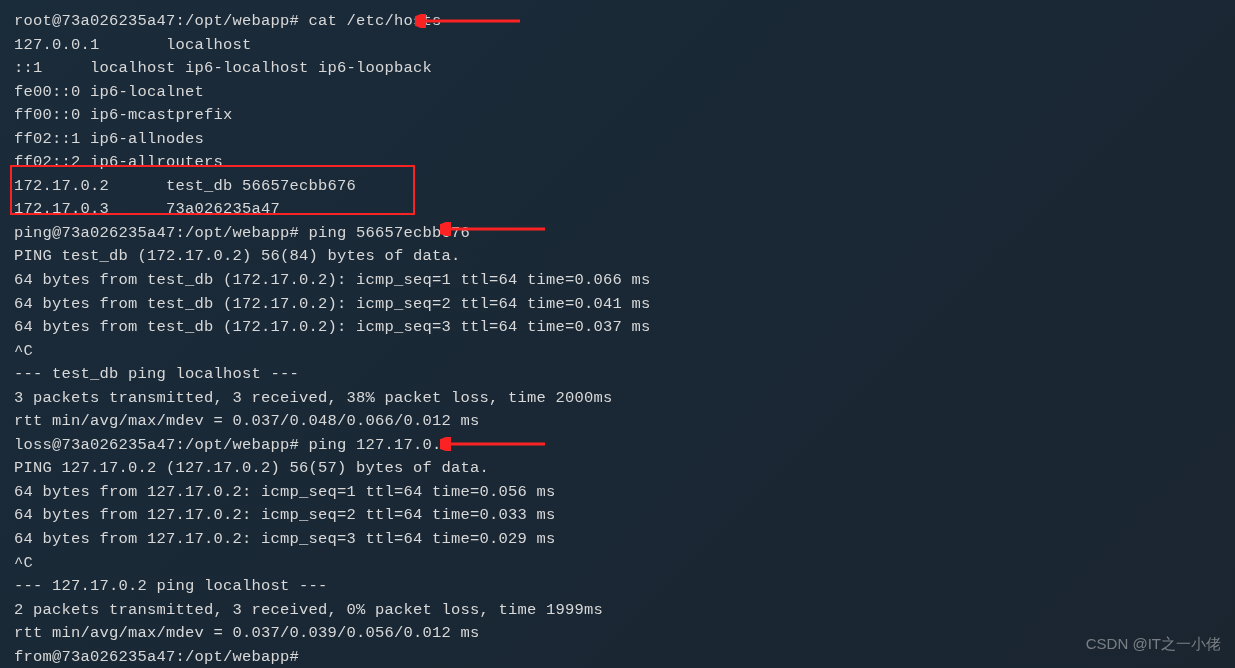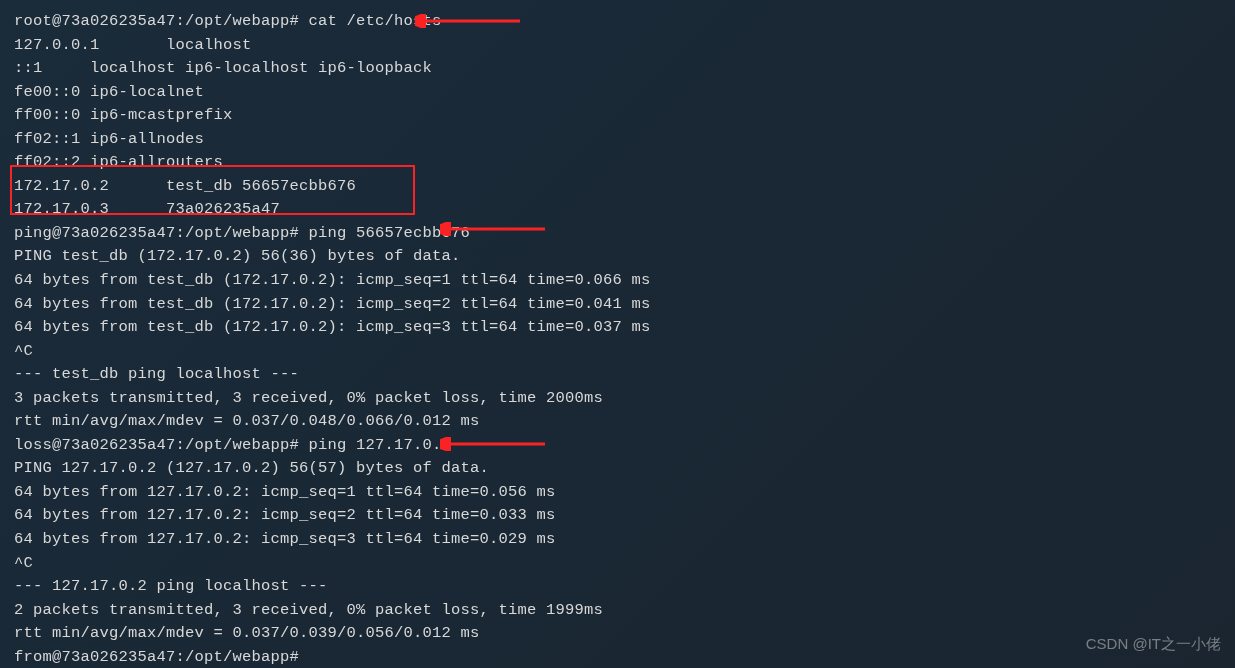--- a/index.html
+++ b/index.html
@@ -52,27 +52,27 @@
 <div class="line">127.0.0.1       localhost</div>
 <div class="line">::1     localhost ip6-localhost ip6-loopback</div>
 <div class="line">fe00::0 ip6-localnet</div>
 <div class="line">ff00::0 ip6-mcastprefix</div>
 <div class="line">ff02::1 ip6-allnodes</div>
 <div class="line">ff02::2 ip6-allrouters</div>
 <div class="line">172.17.0.2      test_db 56657ecbb676</div>
 <div class="line">172.17.0.3      73a026235a47</div>
 
 <div class="line">ping@73a026235a47:/opt/webapp# ping 56657ecbb676</div>
-<div class="line">PING test_db (172.17.0.2) 56(36) bytes of data.</div>
+<div class="line">PING test_db (172.17.0.2) 56(84) bytes of data.</div>
 <div class="line">64 bytes from test_db (172.17.0.2): icmp_seq=1 ttl=64 time=0.066 ms</div>
 <div class="line">64 bytes from test_db (172.17.0.2): icmp_seq=2 ttl=64 time=0.041 ms</div>
 <div class="line">64 bytes from test_db (172.17.0.2): icmp_seq=3 ttl=64 time=0.037 ms</div>
 <div class="line">^C</div>
 <div class="line">--- test_db ping localhost ---</div>
-<div class="line">3 packets transmitted, 3 received, 0% packet loss, time 2000ms</div>
+<div class="line">3 packets transmitted, 3 received, 38% packet loss, time 2000ms</div>
 <div class="line">rtt min/avg/max/mdev = 0.037/0.048/0.066/0.012 ms</div>
 
 <div class="line">loss@73a026235a47:/opt/webapp# ping 127.17.0.2</div>
 <div class="line">PING 127.17.0.2 (127.17.0.2) 56(57) bytes of data.</div>
 <div class="line">64 bytes from 127.17.0.2: icmp_seq=1 ttl=64 time=0.056 ms</div>
 <div class="line">64 bytes from 127.17.0.2: icmp_seq=2 ttl=64 time=0.033 ms</div>
 <div class="line">64 bytes from 127.17.0.2: icmp_seq=3 ttl=64 time=0.029 ms</div>
 <div class="line">^C</div>
 <div class="line">--- 127.17.0.2 ping localhost ---</div>
 <div class="line">2 packets transmitted, 3 received, 0% packet loss, time 1999ms</div>

